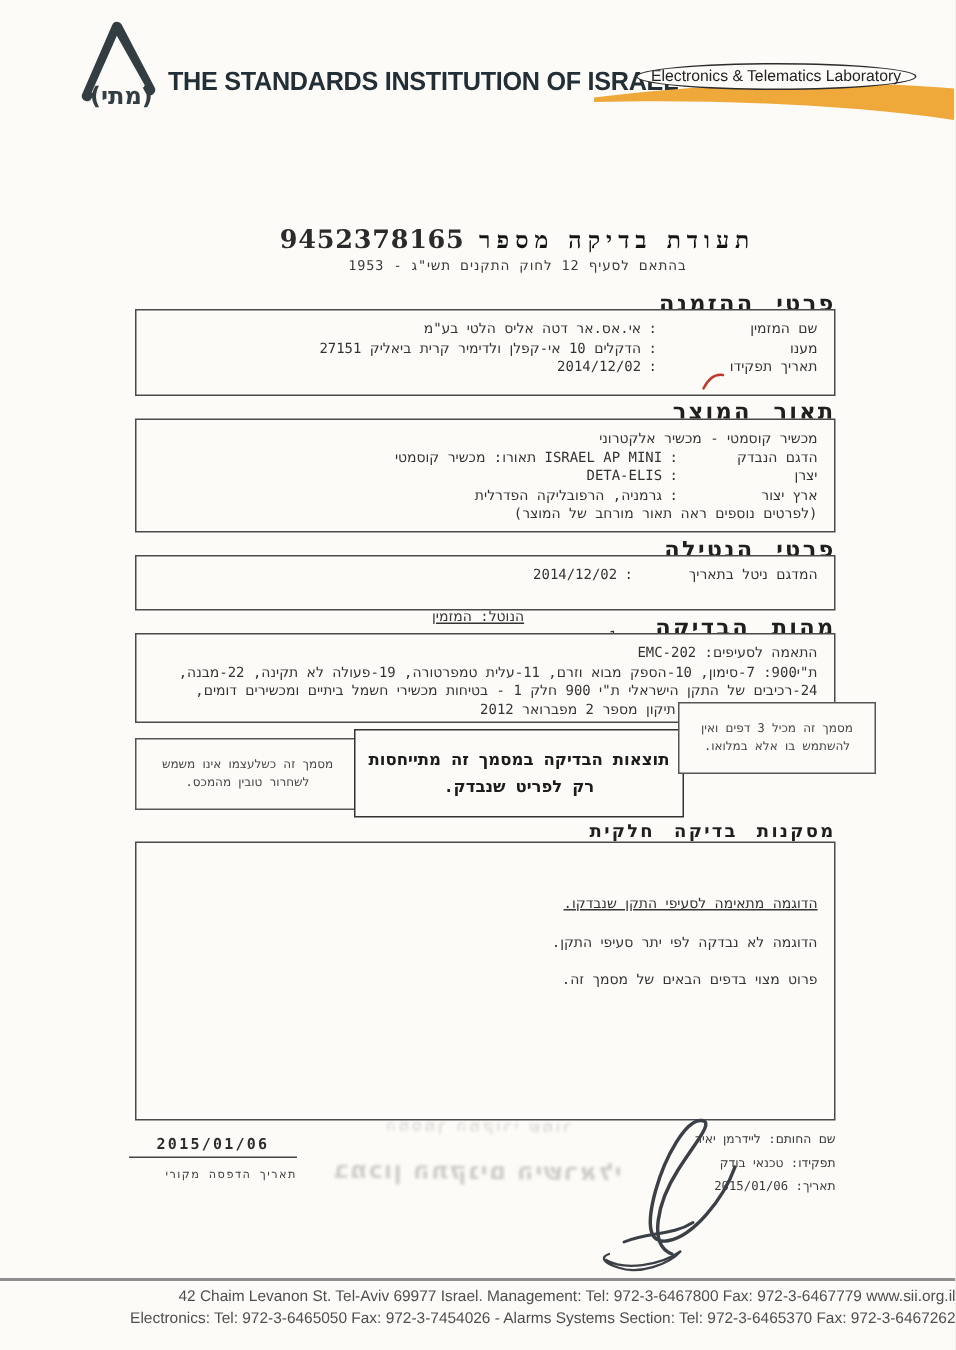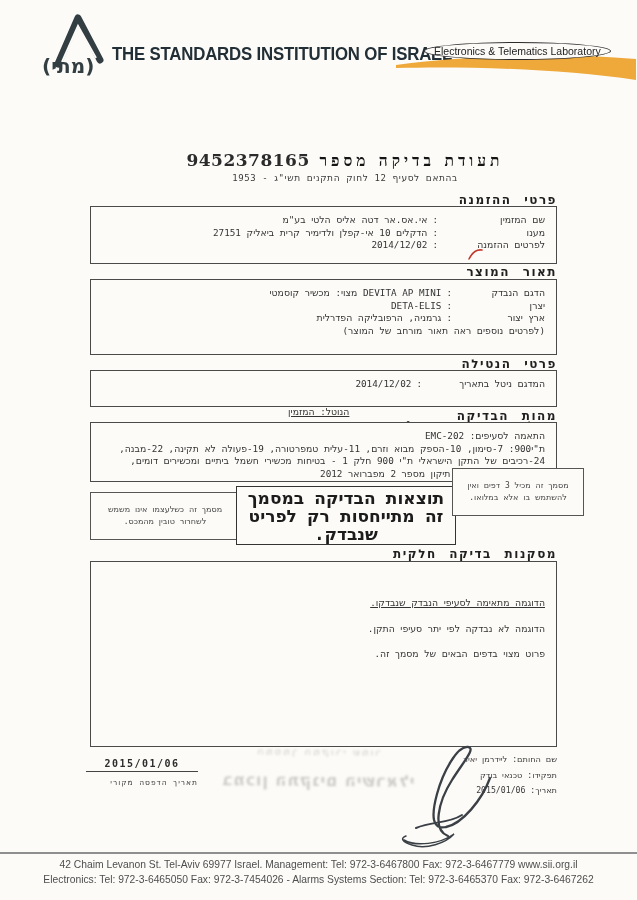--- a/index.html
+++ b/index.html
@@ -1,69 +1,69 @@
 <!DOCTYPE html>
 <html lang="he"><head>
 <meta charset="utf-8">
 <style>
   html,body{margin:0;padding:0;background:#e8e8e6;}
   #page{position:relative;width:637px;height:900px;margin:0 auto;background:#fcfbf8;
         font-family:"DejaVu Sans Mono","DejaVu Sans",monospace;color:#2b2b2b;overflow:hidden;}
   
   .logo-wrap{position:absolute;left:36px;top:10px;width:120px;height:72px;}
-  .logo-heb{position:absolute;left:6px;top:44px;font-family:"DejaVu Sans",sans-serif;
-            font-weight:bold;font-size:20px;color:#333e42;direction:rtl;}
+  .logo-heb{position:absolute;left:24px;top:44px;font-family:"DejaVu Sans",sans-serif;
+            font-weight:bold;font-size:16px;color:#333e42;direction:rtl;}
   .inst-name{position:absolute;left:112px;top:44px;font-family:"Liberation Sans",sans-serif;
              font-weight:bold;font-size:17.5px;color:#232f36;transform:scaleX(.96);transform-origin:left;
              letter-spacing:-.2px;white-space:nowrap;}
   .lab-badge{position:absolute;left:424px;top:42px;border:1.5px solid #2c2c2c;border-radius:50%;
              padding:2px 9px;font-family:"Liberation Sans",sans-serif;font-size:10.5px;color:#222;
              white-space:nowrap;background:#fcfbf8;z-index:2;}
   .swoosh{position:absolute;left:396px;top:50px;z-index:1;}
   
   .title-block{position:absolute;left:110px;top:150px;width:470px;text-align:center;direction:rtl;}
   .title-line{font-family:"DejaVu Serif",serif;font-weight:bold;font-size:15.5px;color:#141414;
               letter-spacing:4px;text-align:right;}
   .title-num{font-family:"DejaVu Serif",serif;font-weight:bold;font-size:17px;letter-spacing:.5px;}
   .subtitle{margin-top:3px;font-size:9px;color:#3a3a3a;letter-spacing:.6px;}
   
-  .sec-head{position:absolute;right:80px;font-weight:bold;font-size:12px;color:#1f1f1f;
+  .sec-head{position:absolute;right:80px;font-weight:bold;font-size:15px;color:#1f1f1f;
             letter-spacing:1.5px;word-spacing:4px;direction:rtl;}
   .box{position:absolute;left:90px;right:80px;border:1.3px solid #4a4a4a;background:#fcfbf8;
        direction:rtl;font-size:9.3px;line-height:12.6px;color:#333;padding:7px 11px 5px 8px;}
   .row{display:flex;direction:rtl;}
   .row .lbl{flex:0 0 auto;}
   .row .col{margin:0 5px;}
   .plain{direction:rtl;text-align:right;}
   .ul{text-decoration:underline;margin-top:28px;}
   .red-mark{position:absolute;left:466px;top:246px;}
   
   .notice{position:absolute;border:1px solid #555;direction:rtl;text-align:center;
           font-size:8px;line-height:12px;color:#444;display:flex;align-items:center;justify-content:center;
           padding:4px 6px;background:#fcfbf8;}
-  .notice.center{border:1.6px solid #333;font-size:17px;line-height:18px;font-weight:bold;color:#1c1c1c;}
+  .notice.center{border:1.6px solid #333;font-size:11px;line-height:18px;font-weight:bold;color:#1c1c1c;}
   
   .concl-line{margin-bottom:13px;}
   
   .print-date{position:absolute;left:86px;top:758px;width:112px;text-align:center;
               font-size:10px;font-weight:bold;letter-spacing:1.5px;color:#2d2d2d;
               border-bottom:1.2px solid #444;padding-bottom:2px;}
   .print-cap{position:absolute;left:86px;top:778px;width:112px;
              font-size:7.5px;letter-spacing:1px;color:#3c3c3c;direction:rtl;}
   .signer{position:absolute;right:80px;top:752px;direction:rtl;font-size:8.2px;line-height:15.5px;
           color:#3a3a3a;text-align:right;}
   .sig-svg{position:absolute;left:388px;top:744px;z-index:3;}
   .stamp{position:absolute;left:178px;top:746px;width:280px;text-align:center;direction:rtl;
          color:#9a9a96;opacity:.5;filter:blur(1.1px);transform:scaleX(-1) rotate(-.5deg);
          font-family:"DejaVu Sans",sans-serif;}
   .stamp .s1{font-size:10px;letter-spacing:2px;}
   .stamp .s2{font-size:16px;font-weight:bold;letter-spacing:1px;margin-top:14px;}
   
   .footer{position:absolute;left:0;top:852px;width:637px;border-top:2px solid #8f8f8f;
-          text-align:center;padding-top:4px;font-family:"Liberation Sans",sans-serif;
+          text-align:right;padding-top:4px;font-family:"Liberation Sans",sans-serif;
           font-size:10.3px;line-height:14.5px;color:#4e4e4e;transform-origin:center;}
 </style>
 </head>
 <body>
 
 <div id="page">
 
   <div class="logo-wrap">
     <svg width="78" height="58" viewBox="0 0 78 58">
       <path d="M22,54 L42,8 L64,50" fill="none" stroke="#333e42" stroke-width="7" stroke-linecap="round" stroke-linejoin="round"></path>
@@ -92,36 +92,37 @@
       <span class="lbl" style="width:102px">שם המזמין</span>
       <span class="col">:</span>
       <span>אי.אס.אר דטה אליס הלטי בע"מ</span>
     </div>
     <div class="row">
       <span class="lbl" style="width:102px">מענו</span>
       <span class="col">:</span>
       <span>הדקלים 10 אי-קפלן ולדימיר קרית ביאליק 27151</span>
     </div>
     <div class="row">
-      <span class="lbl" style="width:102px">לפרטים ההזמנה</span>
+      <span class="lbl" style="width:102px">תאריך תפקידו</span>
       <span class="col">:</span>
       <span>2014/12/02</span>
     </div>
   </div>
 
   <svg class="red-mark" width="20" height="16" viewBox="0 0 20 16">
     <path d="M3,13 C6,7 10,3 16,4" fill="none" stroke="#c0392b" stroke-width="1.6" stroke-linecap="round"></path>
   </svg>
 
   <div class="sec-head" style="top:265px">תאור המוצר</div>
   <div class="box" style="top:279px;height:62px">
+    <div class="plain">מכשיר קוסמטי - מכשיר אלקטרוני</div>
     <div class="row">
       <span class="lbl" style="width:88px">הדגם הנבדק</span>
       <span class="col">:</span>
-      <span>DEVITA AP MINI מצוי: מכשיר קוסמטי</span>
+      <span>ISRAEL AP MINI תאורו: מכשיר קוסמטי</span>
     </div>
     <div class="row">
       <span class="lbl" style="width:88px">יצרן</span>
       <span class="col">:</span>
       <span>DETA-ELIS</span>
     </div>
     <div class="row">
       <span class="lbl" style="width:88px">ארץ יצור</span>
       <span class="col">:</span>
       <span>גרמניה, הרפובליקה הפדרלית</span>
@@ -152,21 +153,21 @@
     <div class="plain">24-רכיבים של התקן הישראלי ת"י 900 חלק 1 - בטיחות מכשירי חשמל ביתיים ומכשירים דומים,</div>
     <div class="plain">מאוגוסט 2005, גליון תיקון מספר 2 מפברואר 2012</div>
   </div>
 
   <div class="notice" style="left:90px;top:492px;width:136px;height:38px">מסמך זה כשלעצמו אינו משמש לשחרור טובין מהמכס.</div>
   <div class="notice center" style="left:236px;top:486px;width:206px;height:49px">תוצאות הבדיקה במסמך זה מתייחסות רק לפריט שנבדק.</div>
   <div class="notice" style="left:452px;top:468px;width:118px;height:38px">מסמך זה מכיל 3 דפים ואין להשתמש בו אלא במלואו.</div>
 
   <div class="sec-head" style="top:547px;font-size:12px">מסקנות בדיקה חלקית</div>
   <div class="box" style="top:561px;height:172px">
-    <div class="plain concl-line ul">הדוגמה מתאימה לסעיפי הנבדק שנבדקו.</div>
+    <div class="plain concl-line ul">הדוגמה מתאימה לסעיפי התקן שנבדקו.</div>
     <div class="plain concl-line">הדוגמה לא נבדקה לפי יתר סעיפי התקן.</div>
     <div class="plain concl-line">פרוט מצוי בדפים הבאים של מסמך זה.</div>
   </div>
 
   <div class="print-date">2015/01/06</div>
   <div class="print-cap">תאריך הדפסה מקורי</div>
 
   <div class="stamp">
     <div class="s1">המסמך המקורי שמור</div>
     <div class="s2">במכון התקנים הישראלי</div>

